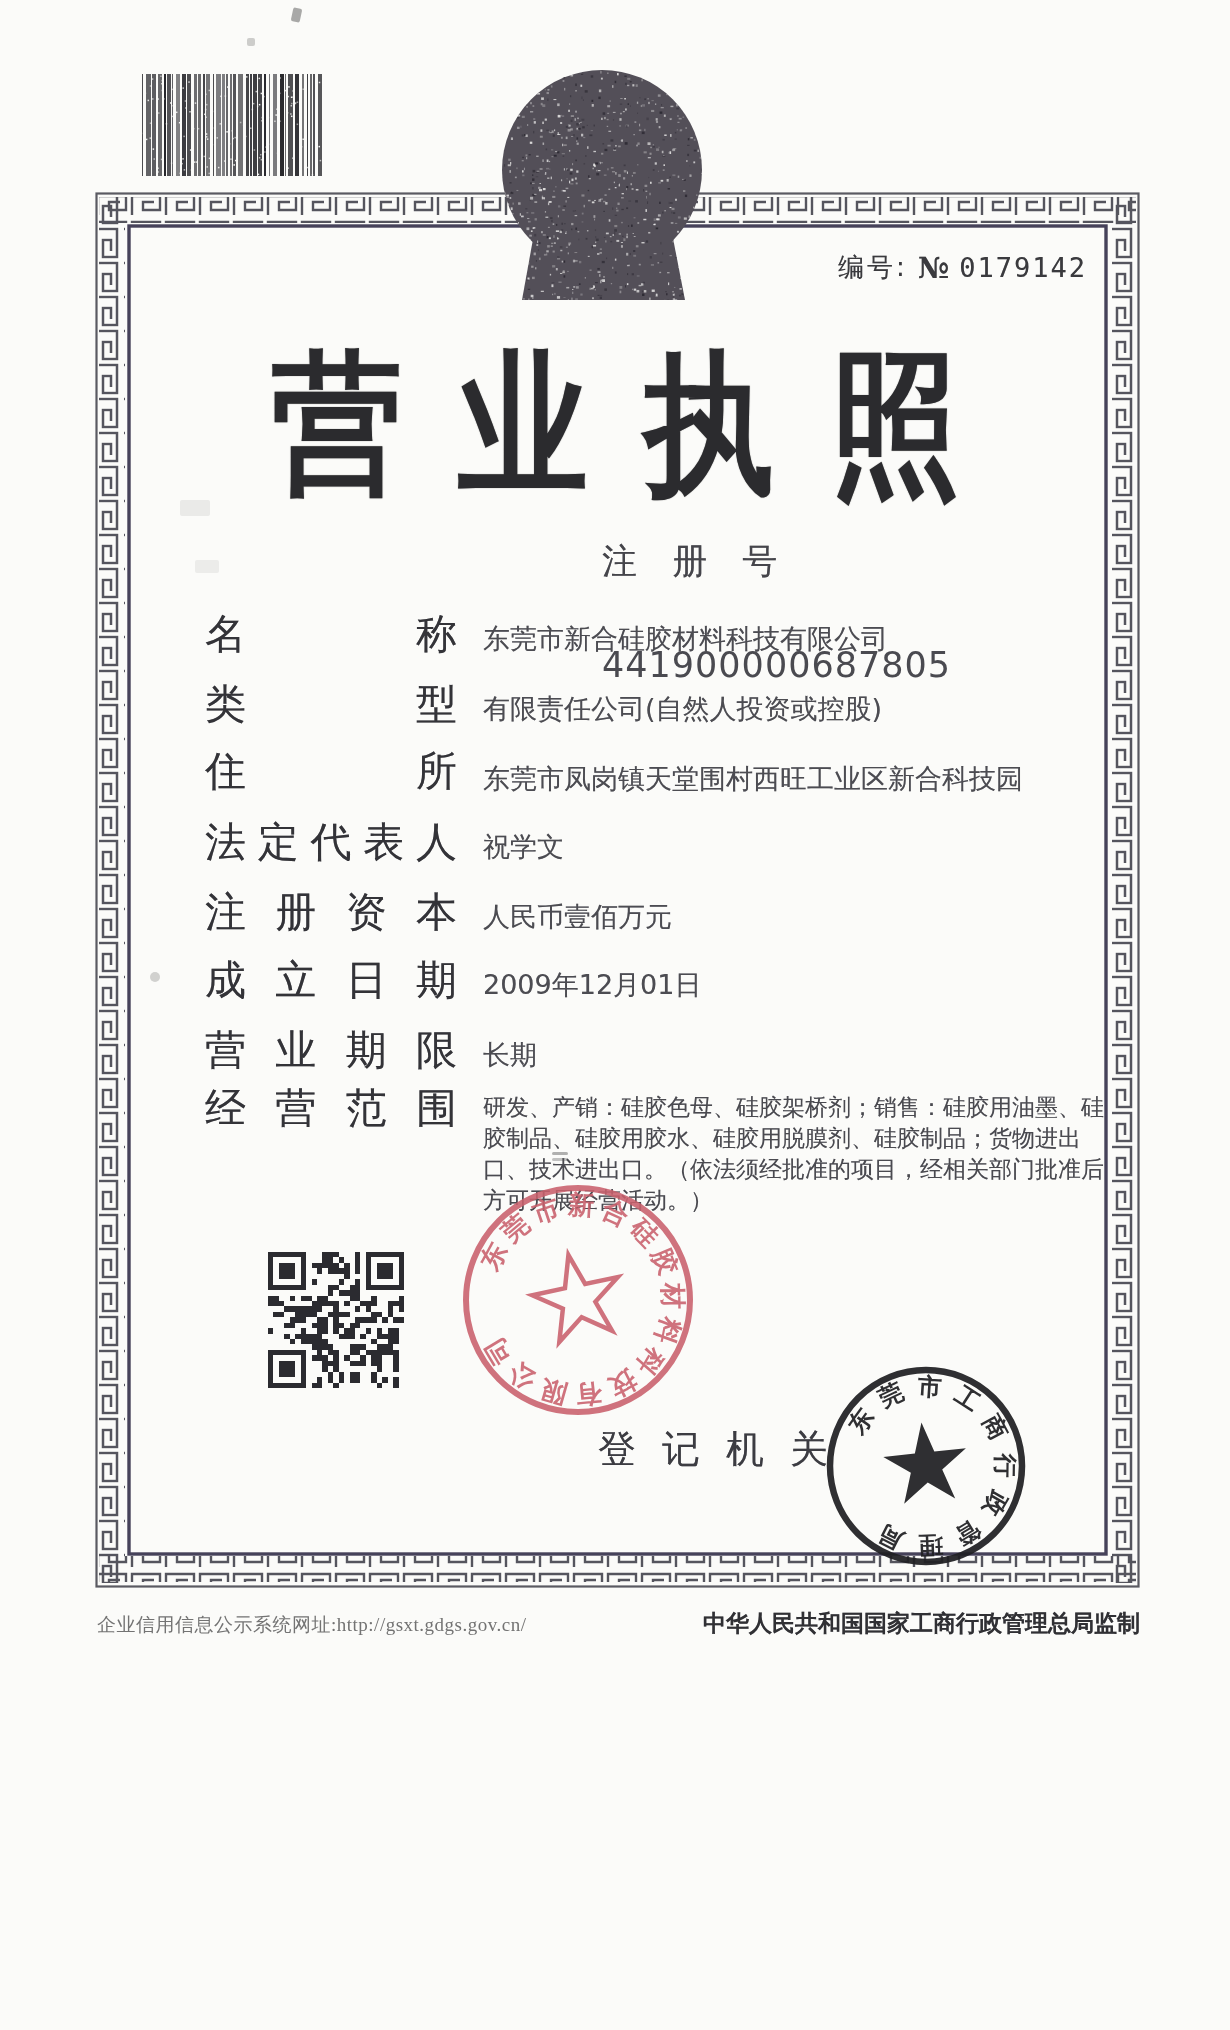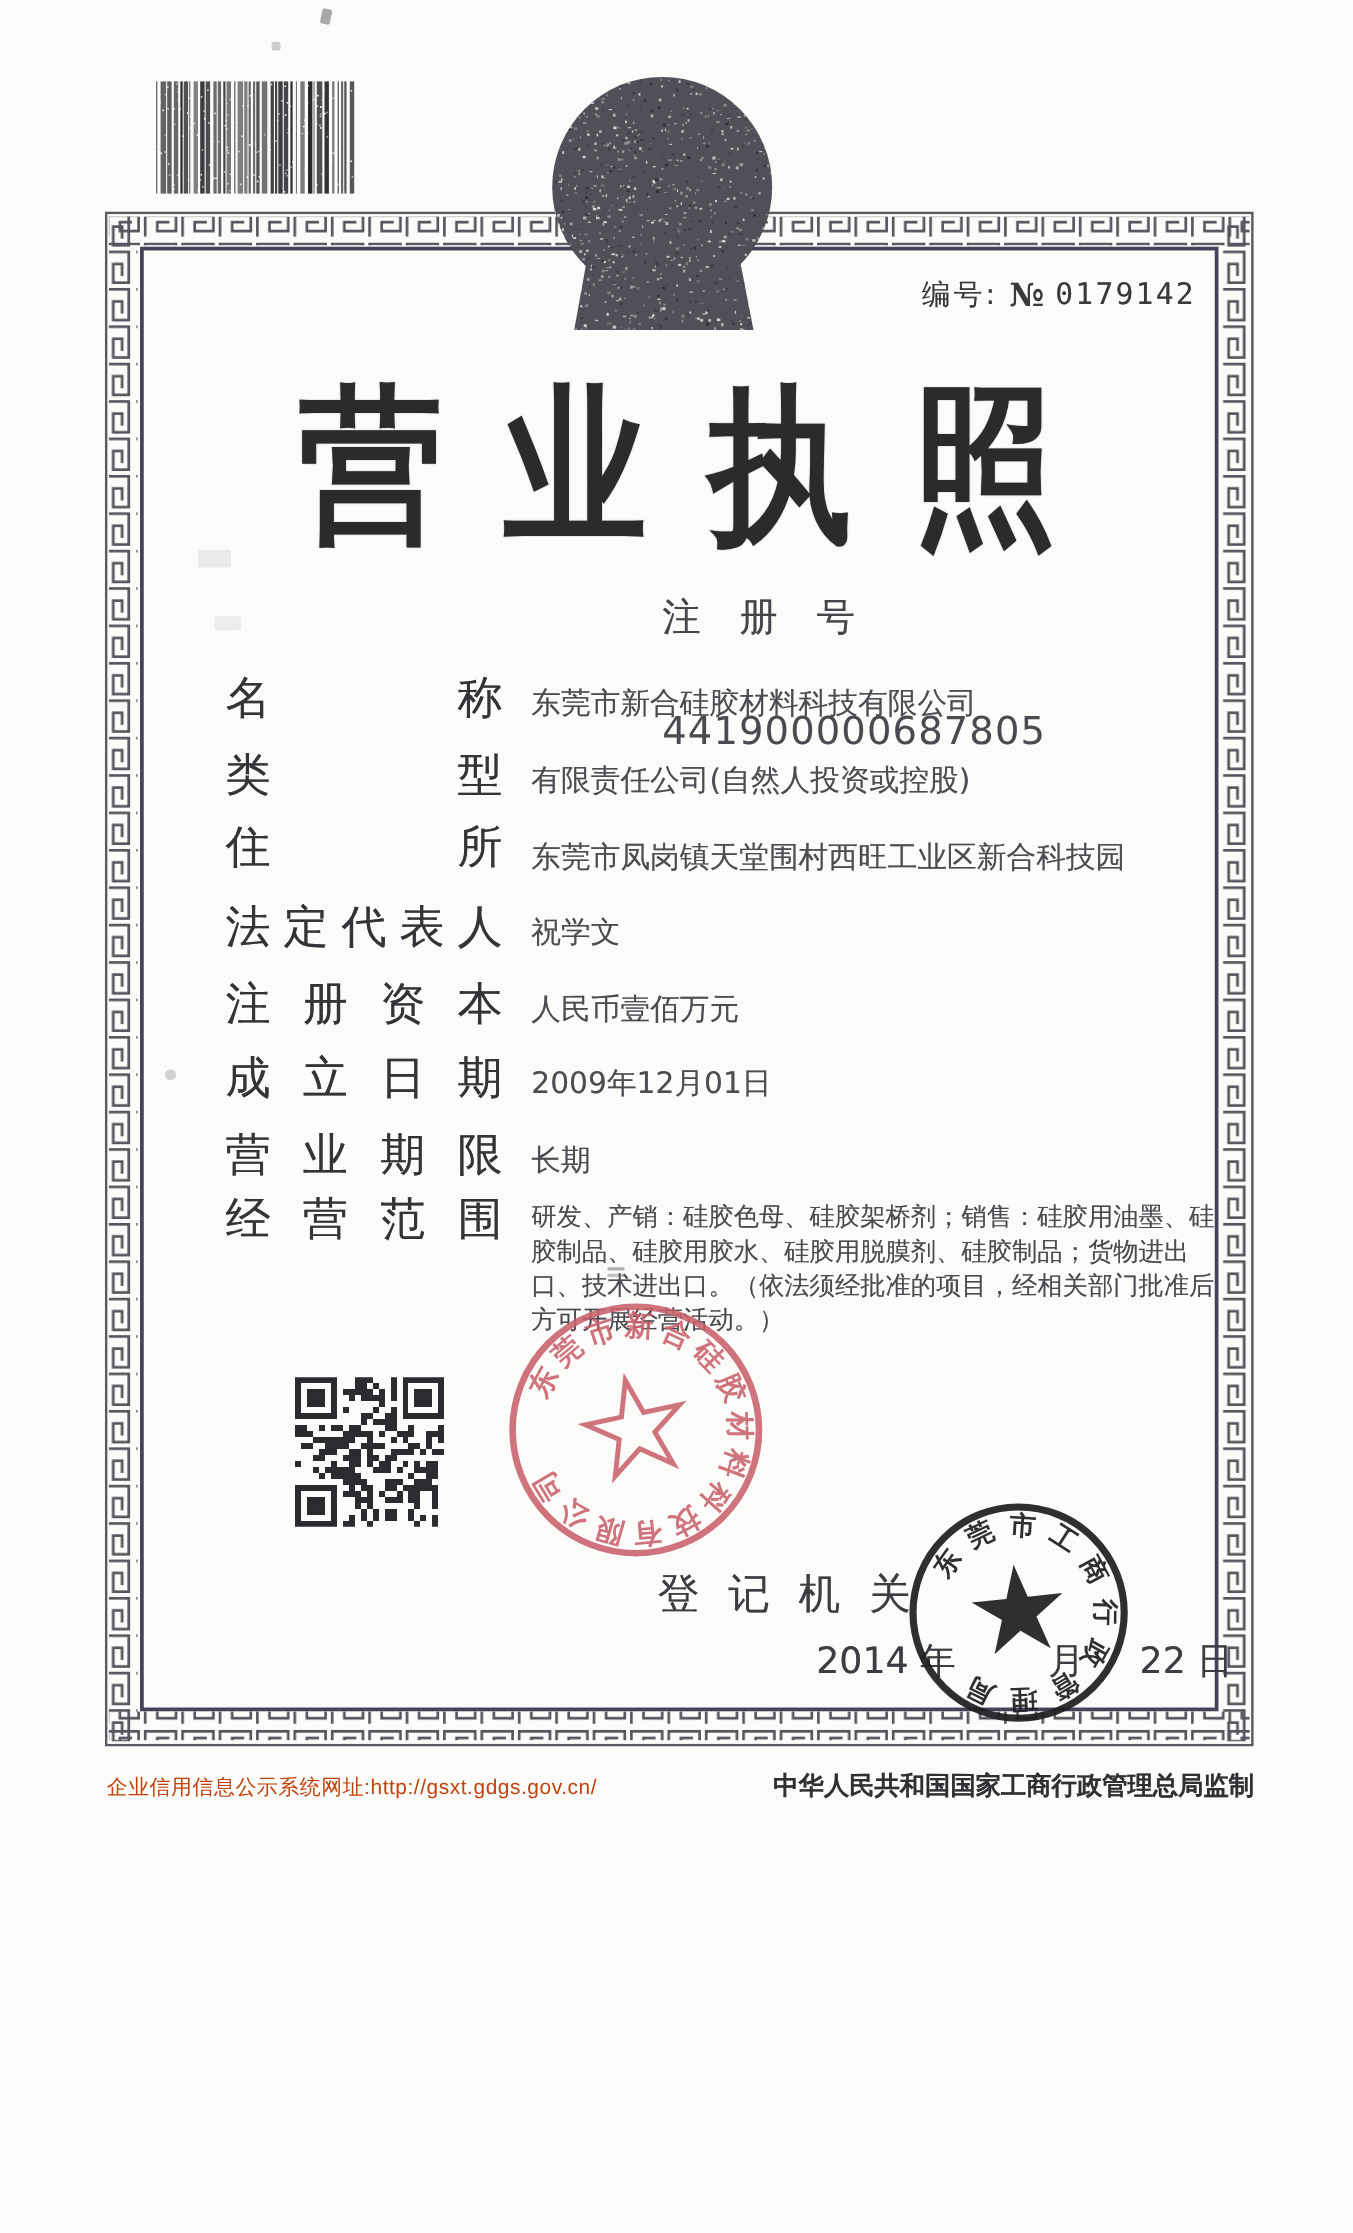--- a/index.html
+++ b/index.html
@@ -31,22 +31,22 @@
   .row.scope .val{width:628px;font-size:23px;line-height:31px;padding-top:6px;color:#4a4a50;}
   
   #registrar{top:1424px;left:598px;font-size:38px;letter-spacing:26px;color:#3c3c42;
     text-shadow:0 0 .6px rgba(50,50,60,.5);white-space:nowrap;text-align:right;}
   #issue-date{top:1488px;left:742px;display:flex;align-items:baseline;font-size:33px;
     color:#3c3c42;text-shadow:0 0 .6px rgba(50,50,60,.5);}
   #issue-date .gap-m{width:64px;display:inline-block;}
   #issue-date .gap-s{width:30px;display:inline-block;}
   #issue-date span{margin-right:10px;}
   
-  #footer-left{top:1612px;left:97px;font-family:Liberation Sans, sans-serif;
-    font-size:19px;color:#c2410c;letter-spacing:.5px;}
+  #footer-left{top:1612px;left:97px;font-family:Liberation Serif, serif;
+    font-size:19px;color:#737373;letter-spacing:.5px;}
   #footer-right{top:1608px;left:698px;width:442px;text-align:right;font-size:23px;
     color:#303034;font-weight:600;text-shadow:0 0 .5px rgba(40,40,50,.5);}
   .artifact{position:absolute;background:#555;opacity:.35;border-radius:2px;}
   svg{display:block;}
 </style>
 </head>
 <body>
 
 <div id="page">
 
@@ -1444,29 +1444,20 @@
       <rect x="2" y="2" width="3" height="3" fill="#2b2b30"></rect>
       <rect x="18" y="0" width="7" height="7" fill="#2b2b30"></rect>
       <rect x="19" y="1" width="5" height="5" fill="#fbfbf9"></rect>
       <rect x="20" y="2" width="3" height="3" fill="#2b2b30"></rect>
       <rect x="0" y="18" width="7" height="7" fill="#2b2b30"></rect>
       <rect x="1" y="19" width="5" height="5" fill="#fbfbf9"></rect>
       <rect x="2" y="20" width="3" height="3" fill="#2b2b30"></rect>
     </svg>
 
   <div id="registrar" class="abs">登记机关</div>
-  <div id="issue-date" class="abs">
-    <span>2014</span>
-    <span>年</span>
-    <span class="gap-m"></span>
-    <span>月</span>
-    <span class="gap-s"></span>
-    <span>22</span>
-    <span>日</span>
-  </div>
 
   <svg class="abs" style="left:458px;top:1180px;" width="240" height="240" viewBox="-120 -120 240 240">
     <defs>
       <path id="redSealPath" d="M -86,0 A 86,86 0 1 1 86,0 A 86,86 0 1 1 -86,0"></path>
     </defs>
     <g opacity="0.88">
       <circle cx="0" cy="0" r="112" fill="none" stroke="#c9606c" stroke-width="6"></circle>
       <path d="M0,-46 L10.3,-14.2 L43.7,-14.2 L16.6,5.4 L27,37.2 L0,17.5 L-27,37.2 L-16.6,5.4 L-43.7,-14.2 L-10.3,-14.2 Z" fill="none" stroke="#c9606c" stroke-width="4.5" transform="rotate(-12)"></path>
       <g transform="rotate(16)">
         <text font-size="26" letter-spacing="4" fill="#c9606c" font-weight="bold">

